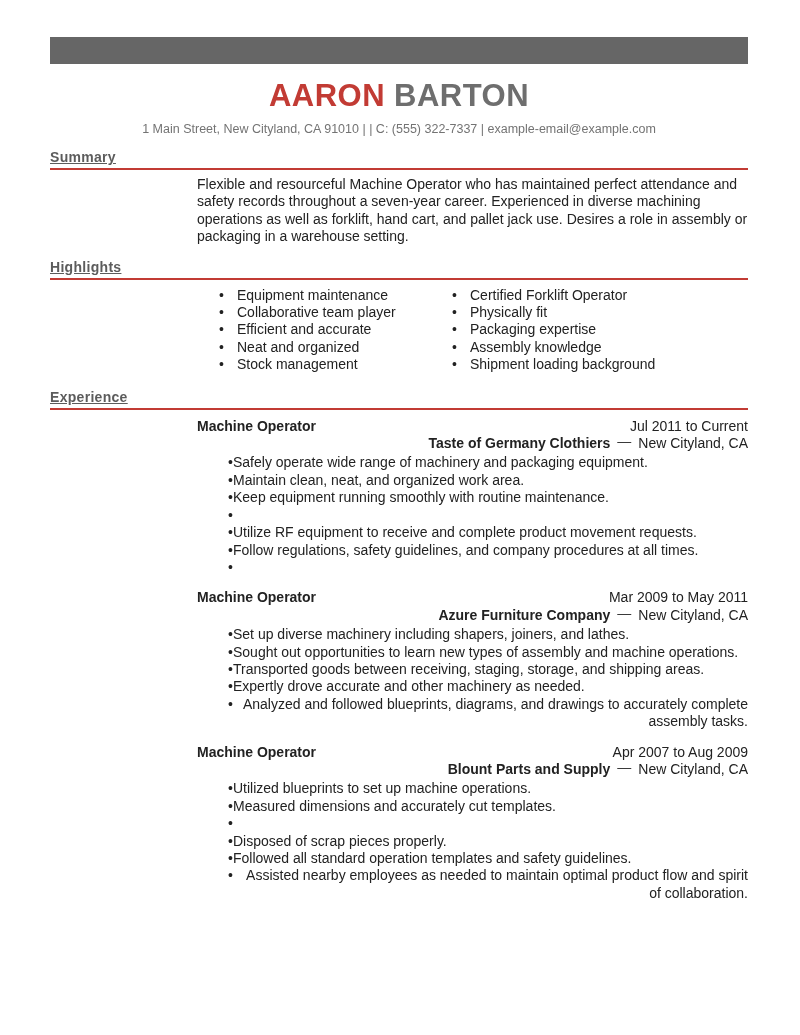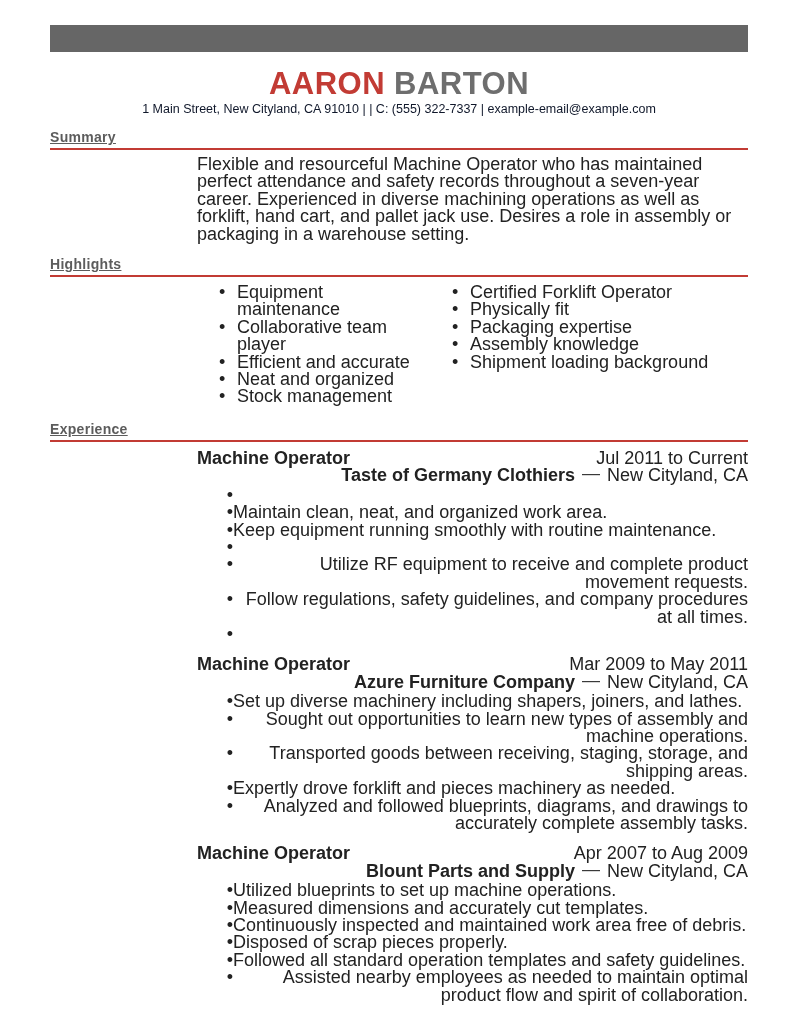--- a/index.html
+++ b/index.html
@@ -1,46 +1,46 @@
 <!DOCTYPE html>
 <html style="--accent: #c23b34; --bar: #666666; --heading: #5c5c5c; --name_gray: #6e6e6e; --text: #222222;"><head>
 <meta charset="utf-8">
 <style>
   html,body { margin:0; padding:0; background:#ffffff; }
   .page {
     width:800px; height:1035px; box-sizing:border-box;
-    padding:25px 52px 0 50px;
+    padding:37px 52px 0 50px;
     background:#ffffff;
     font-family:"Liberation Sans","DejaVu Sans",sans-serif;
     color:var(--text,#222);
     overflow:hidden;
     border-radius:9px;
   }
   .top-bar { height:27px; background:var(--bar,#666); }
   .name {
     text-align:center; margin-top:14px;
     font-size:31px; font-weight:bold; letter-spacing:.5px;
     color:var(--name_gray,#6e6e6e); line-height:36px;
   }
   .name .first { color:var(--accent,#c23b34); margin-right:9px; }
-  .contact { text-align:center; font-size:12.5px; margin-top:0; color:#0f172a; }
+  .contact { text-align:center; font-size:12.5px; margin-top:8px; color:#737373; }
 
   section h2 {
     font-size:14px; font-weight:bold; letter-spacing:.3px;
     color:var(--heading,#5c5c5c);
     margin:0; padding-bottom:3px;
     border-bottom:2px solid var(--accent,#c23b34);
     text-decoration:underline;
   }
   .sec-summary h2 { margin-top:13px; }
   .sec-highlights h2 { margin-top:13px; }
   .sec-experience h2 { margin-top:15px; }
   .sec-education h2 { margin-top:15px; }
 
-  .body { padding-left:147px; font-size:18px; line-height:17.4px; }
+  .body { padding-left:147px; font-size:14px; line-height:17.4px; }
   .sec-summary .body { margin-top:6px; }
   .summary-text { margin:0; }
 
   .hl-cols { display:flex; margin-top:7px; }
   ul.blist { list-style:none; margin:0; padding:0 0 0 22px; }
   .hl-cols ul:first-child { width:211px; flex:none; }
   li { display:flex; }
   li .bullet-glyph { width:18px; flex:none; }
 
   .jobs .job { margin-top:13px;text-align:right; }
@@ -131,20 +131,21 @@
           <div class="job-head">
             <span class="job-title">Machine Operator</span>
             <span class="job-dates">Jul 2011 to Current</span>
           </div>
           <div class="job-sub">
             <span class="company">Taste of Germany Clothiers</span><span class="dash">—</span><span class="loc">New Cityland, CA</span>
           </div>
           <ul class="bullets">
             <li>
               <span class="bullet-glyph">•</span>
+              <span>Safely operate wide range of machinery and packaging equipment.</span>
             </li>
             <li>
               <span class="bullet-glyph">•</span>
               <span>Maintain clean, neat, and organized work area.</span>
             </li>
             <li>
               <span class="bullet-glyph">•</span>
               <span>Keep equipment running smoothly with routine maintenance.</span>
             </li>
             <li>
@@ -179,21 +180,21 @@
             <li>
               <span class="bullet-glyph">•</span>
               <span>Sought out opportunities to learn new types of assembly and machine operations.</span>
             </li>
             <li>
               <span class="bullet-glyph">•</span>
               <span>Transported goods between receiving, staging, storage, and shipping areas.</span>
             </li>
             <li>
               <span class="bullet-glyph">•</span>
-              <span>Expertly drove forklift and pieces machinery as needed.</span>
+              <span>Expertly drove accurate and other machinery as needed.</span>
             </li>
             <li>
               <span class="bullet-glyph">•</span>
               <span>Analyzed and followed blueprints, diagrams, and drawings to accurately complete assembly tasks.</span>
             </li>
           </ul>
         </div>
         <div class="job">
           <div class="job-head">
             <span class="job-title">Machine Operator</span>
@@ -206,21 +207,20 @@
             <li>
               <span class="bullet-glyph">•</span>
               <span>Utilized blueprints to set up machine operations.</span>
             </li>
             <li>
               <span class="bullet-glyph">•</span>
               <span>Measured dimensions and accurately cut templates.</span>
             </li>
             <li>
               <span class="bullet-glyph">•</span>
-              <span>Continuously inspected and maintained work area free of debris.</span>
             </li>
             <li>
               <span class="bullet-glyph">•</span>
               <span>Disposed of scrap pieces properly.</span>
             </li>
             <li>
               <span class="bullet-glyph">•</span>
               <span>Followed all standard operation templates and safety guidelines.</span>
             </li>
             <li>

